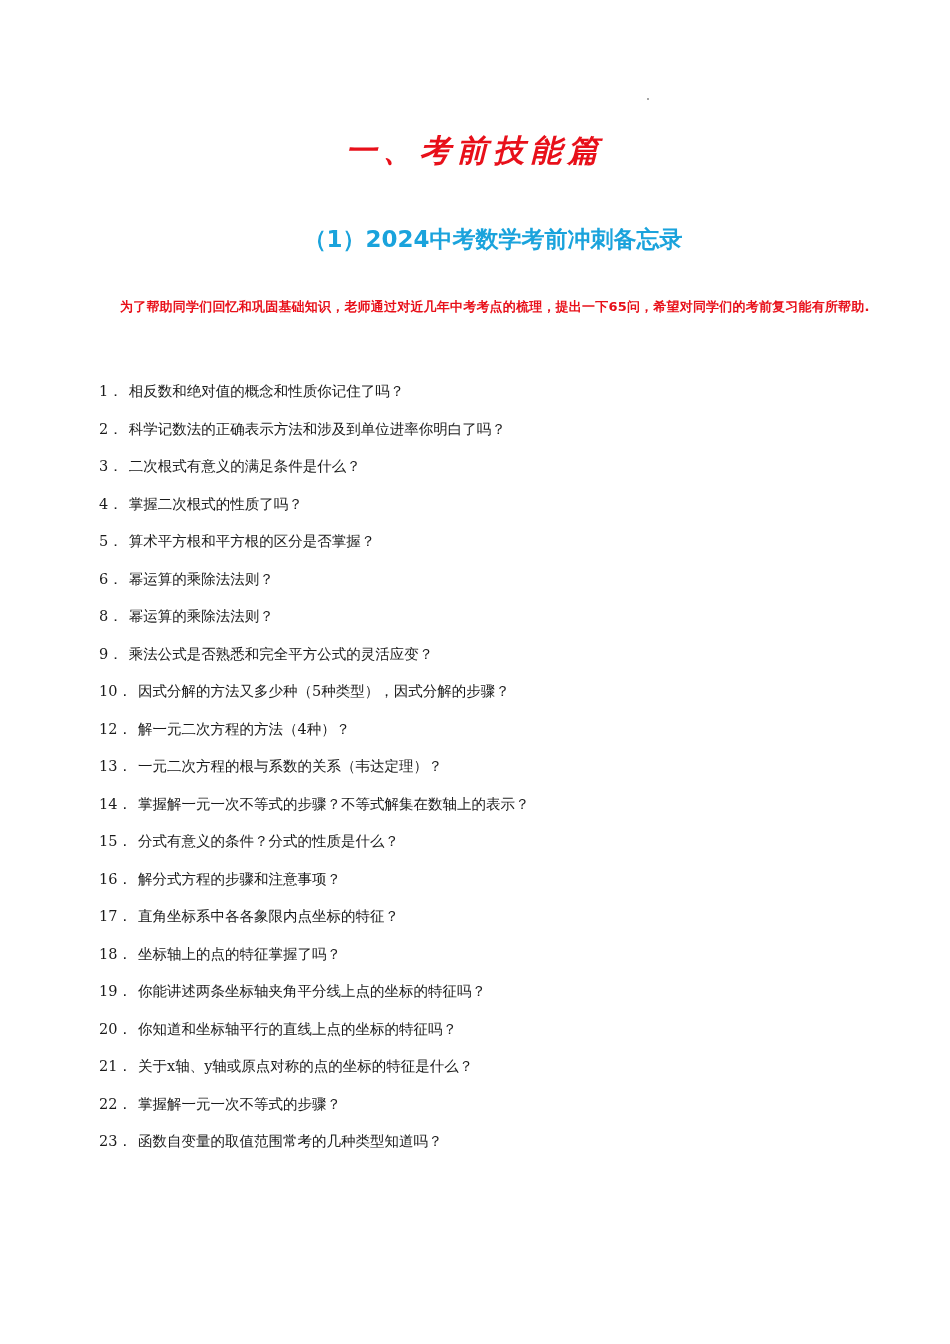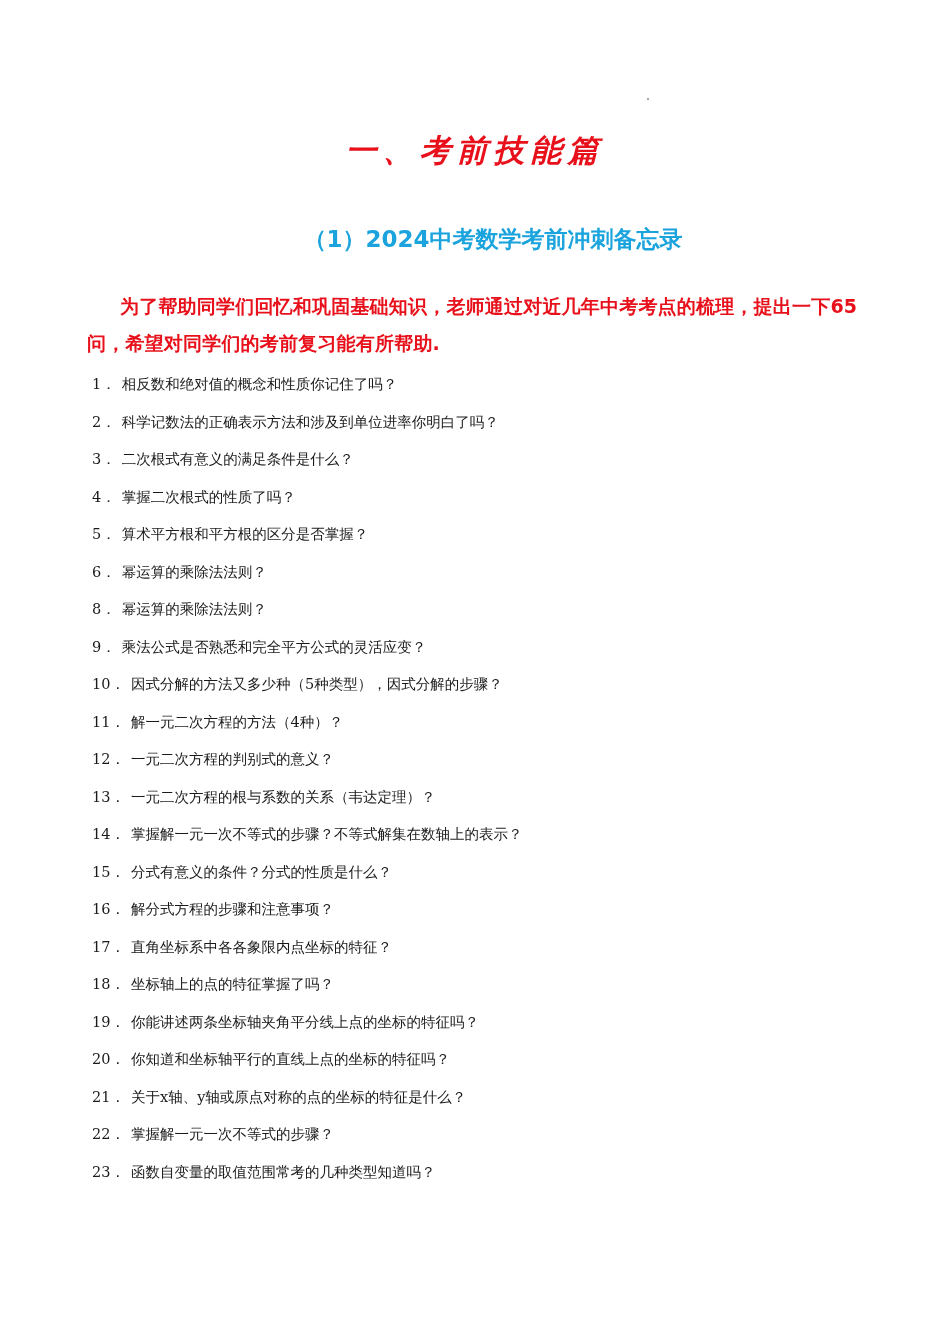--- a/index.html
+++ b/index.html
@@ -58,31 +58,31 @@
       margin-left: 18px;
     }
     .intro {
       position: absolute;
       top: 288px;
       left: 87px;
       width: 790px;
       color: #e8101a;
       font-family: "DejaVu Sans", sans-serif;
       font-weight: bold;
-      font-size: 19px;
+      font-size: 13px;
       line-height: 37px;
       text-indent: 33px;
       letter-spacing: 0.2px;
     }
     .questions {
       position: absolute;
       top: 366px;
       left: 87px;
       width: 800px;
-      margin: 5px;
+      margin: 12px;
       padding: 0;
       list-style: none;
     }
     .q-item {
       height: 37.5px;
       line-height: 26px;
       font-size: 14.5px;
       font-family: "DejaVu Serif", serif;
       color: #1a1a1a;
       white-space: nowrap;
@@ -107,22 +107,21 @@
   <ul class="questions">
     <li class="q-item"><span class="q-num">1．</span><span>相反数和绝对值的概念和性质你记住了吗？</span></li>
     <li class="q-item"><span class="q-num">2．</span><span>科学记数法的正确表示方法和涉及到单位进率你明白了吗？</span></li>
     <li class="q-item"><span class="q-num">3．</span><span>二次根式有意义的满足条件是什么？</span></li>
     <li class="q-item"><span class="q-num">4．</span><span>掌握二次根式的性质了吗？</span></li>
     <li class="q-item"><span class="q-num">5．</span><span>算术平方根和平方根的区分是否掌握？</span></li>
     <li class="q-item"><span class="q-num">6．</span><span>幂运算的乘除法法则？</span></li>
     <li class="q-item"><span class="q-num">8．</span><span>幂运算的乘除法法则？</span></li>
     <li class="q-item"><span class="q-num">9．</span><span>乘法公式是否熟悉和完全平方公式的灵活应变？</span></li>
     <li class="q-item"><span class="q-num">10．</span><span>因式分解的方法又多少种（5种类型），因式分解的步骤？</span></li>
-    <li class="q-item"><span class="q-num">11．</span><span>解一元二次方程的方法（4种）？</span></li>
-    <li class="q-item"><span class="q-num">12．</span><span>一元二次方程的判别式的意义？</span></li>
+    <li class="q-item"><span class="q-num">12．</span><span>解一元二次方程的方法（4种）？</span></li>
     <li class="q-item"><span class="q-num">13．</span><span>一元二次方程的根与系数的关系（韦达定理）？</span></li>
     <li class="q-item"><span class="q-num">14．</span><span>掌握解一元一次不等式的步骤？不等式解集在数轴上的表示？</span></li>
     <li class="q-item"><span class="q-num">15．</span><span>分式有意义的条件？分式的性质是什么？</span></li>
     <li class="q-item"><span class="q-num">16．</span><span>解分式方程的步骤和注意事项？</span></li>
     <li class="q-item"><span class="q-num">17．</span><span>直角坐标系中各各象限内点坐标的特征？</span></li>
     <li class="q-item"><span class="q-num">18．</span><span>坐标轴上的点的特征掌握了吗？</span></li>
     <li class="q-item"><span class="q-num">19．</span><span>你能讲述两条坐标轴夹角平分线上点的坐标的特征吗？</span></li>
     <li class="q-item"><span class="q-num">20．</span><span>你知道和坐标轴平行的直线上点的坐标的特征吗？</span></li>
     <li class="q-item"><span class="q-num">21．</span><span>关于x轴、y轴或原点对称的点的坐标的特征是什么？</span></li>
     <li class="q-item"><span class="q-num">22．</span><span>掌握解一元一次不等式的步骤？</span></li>

